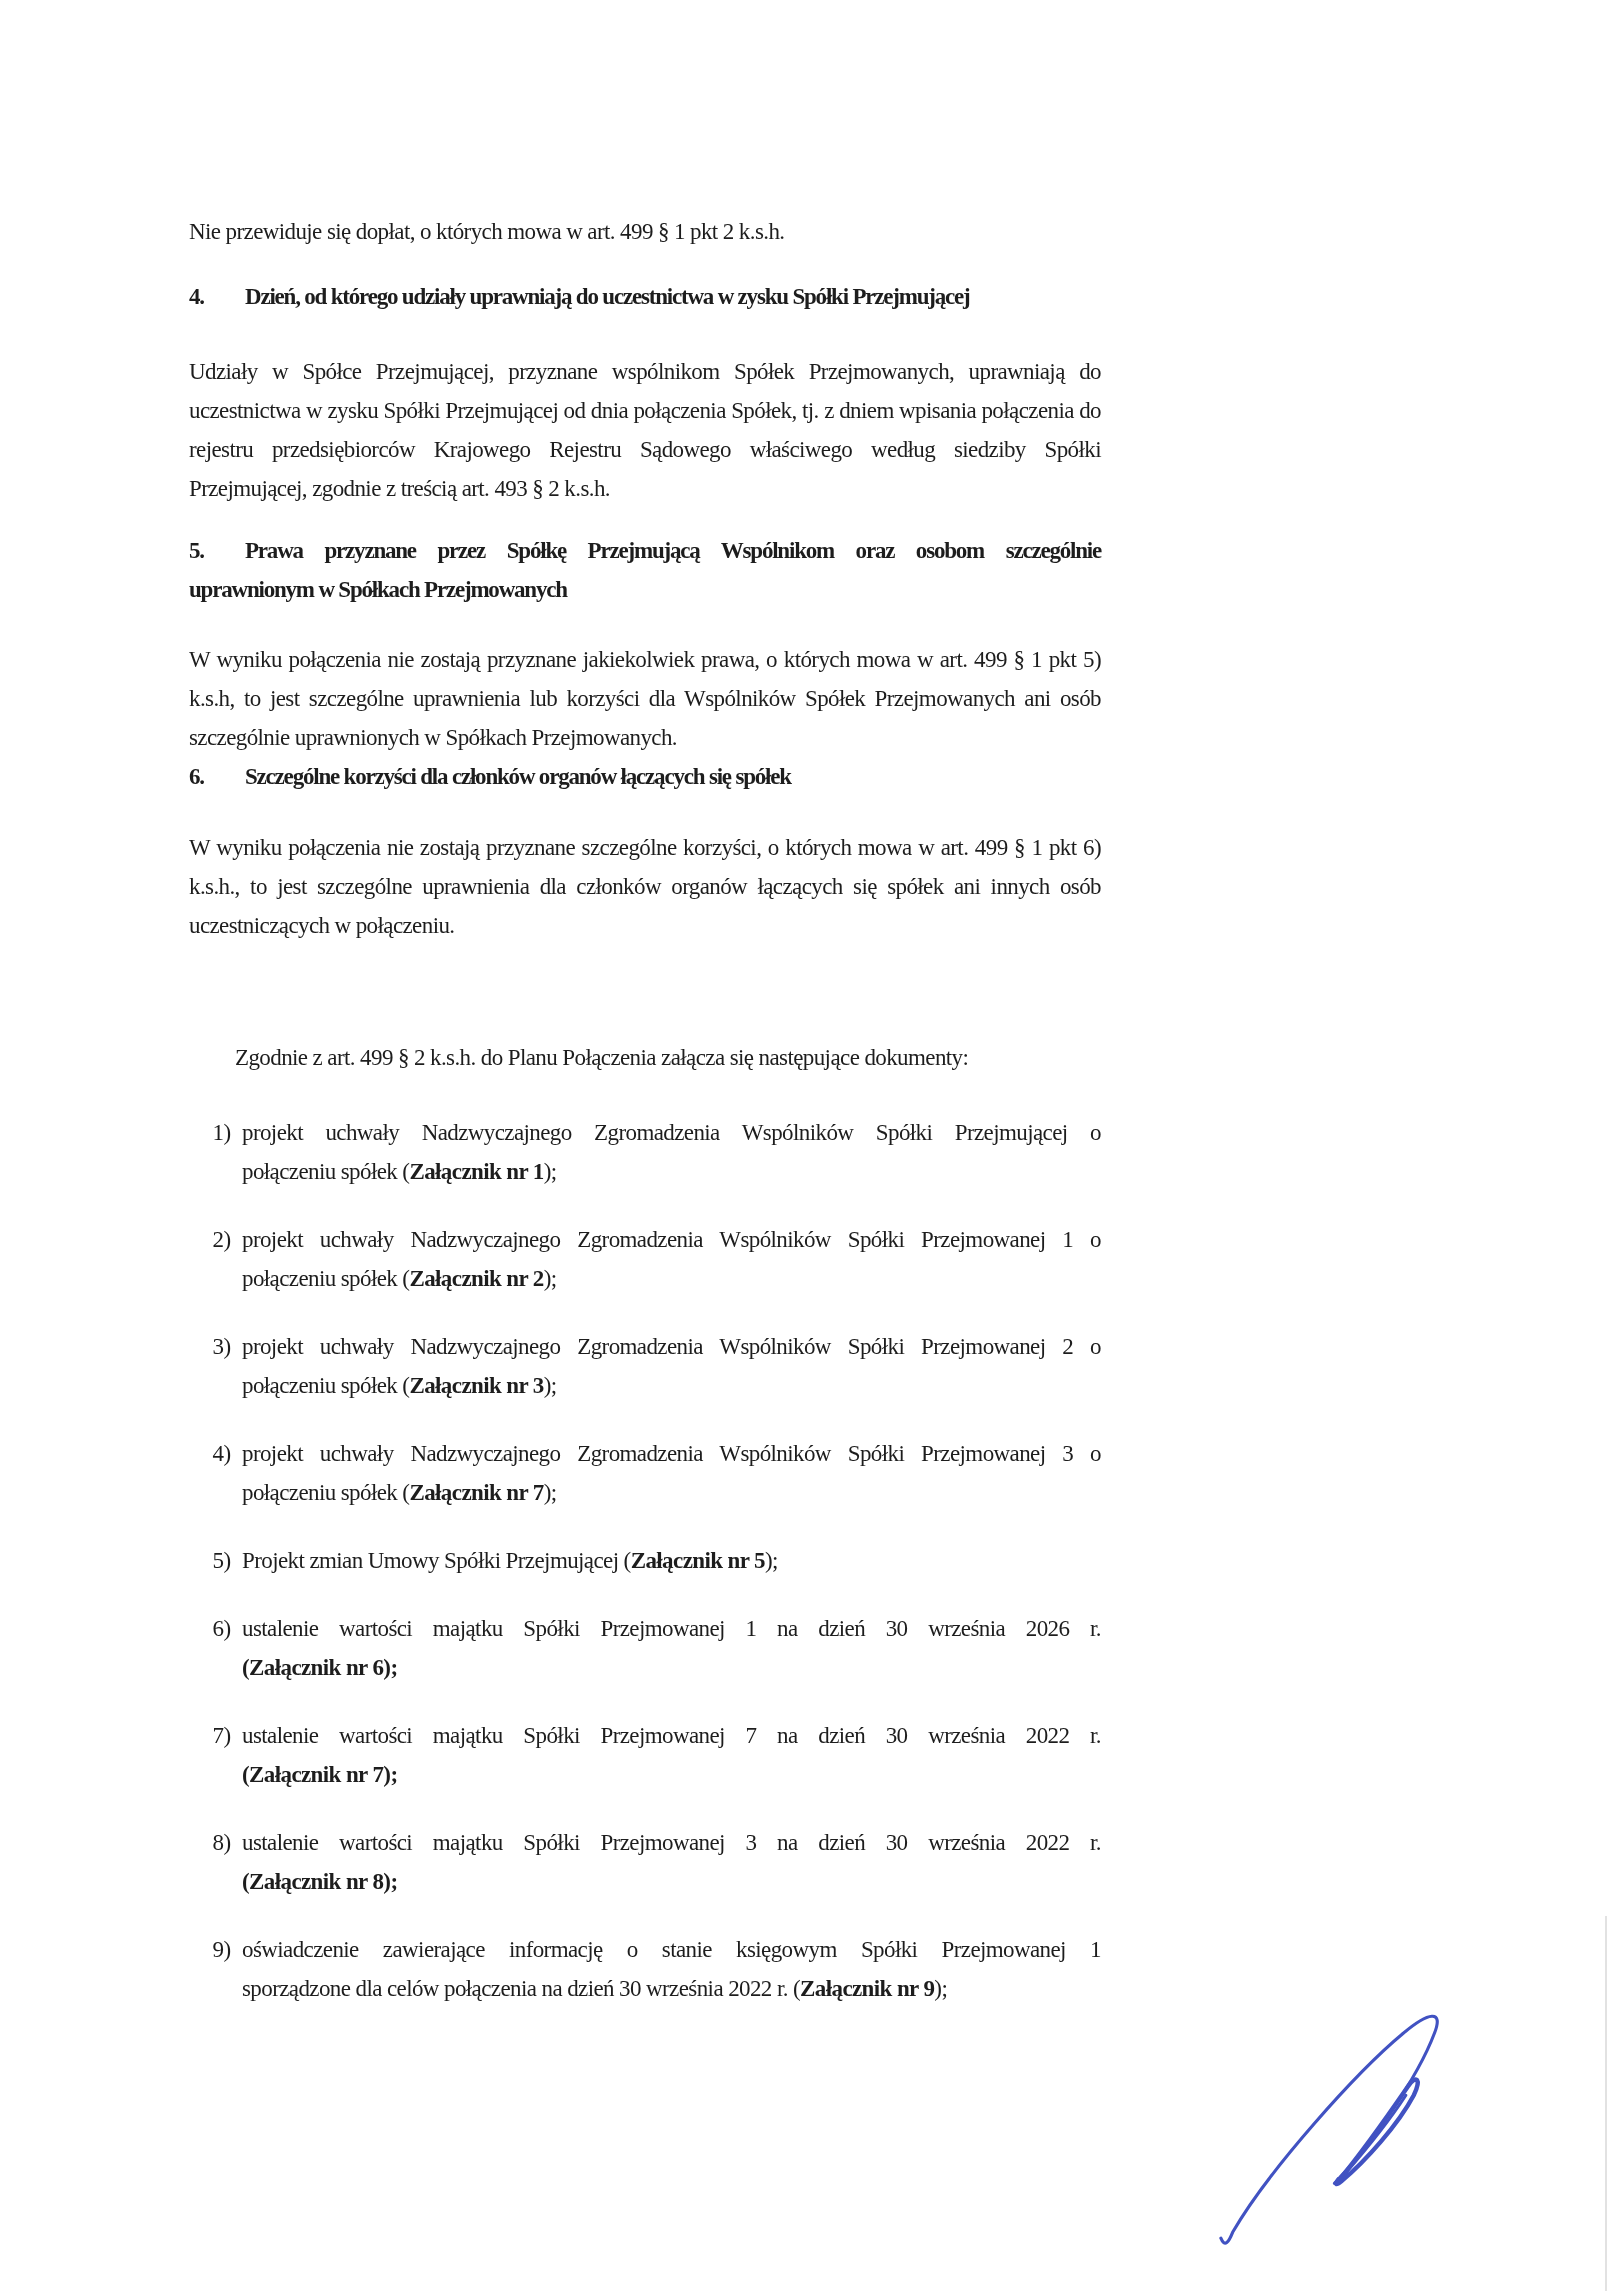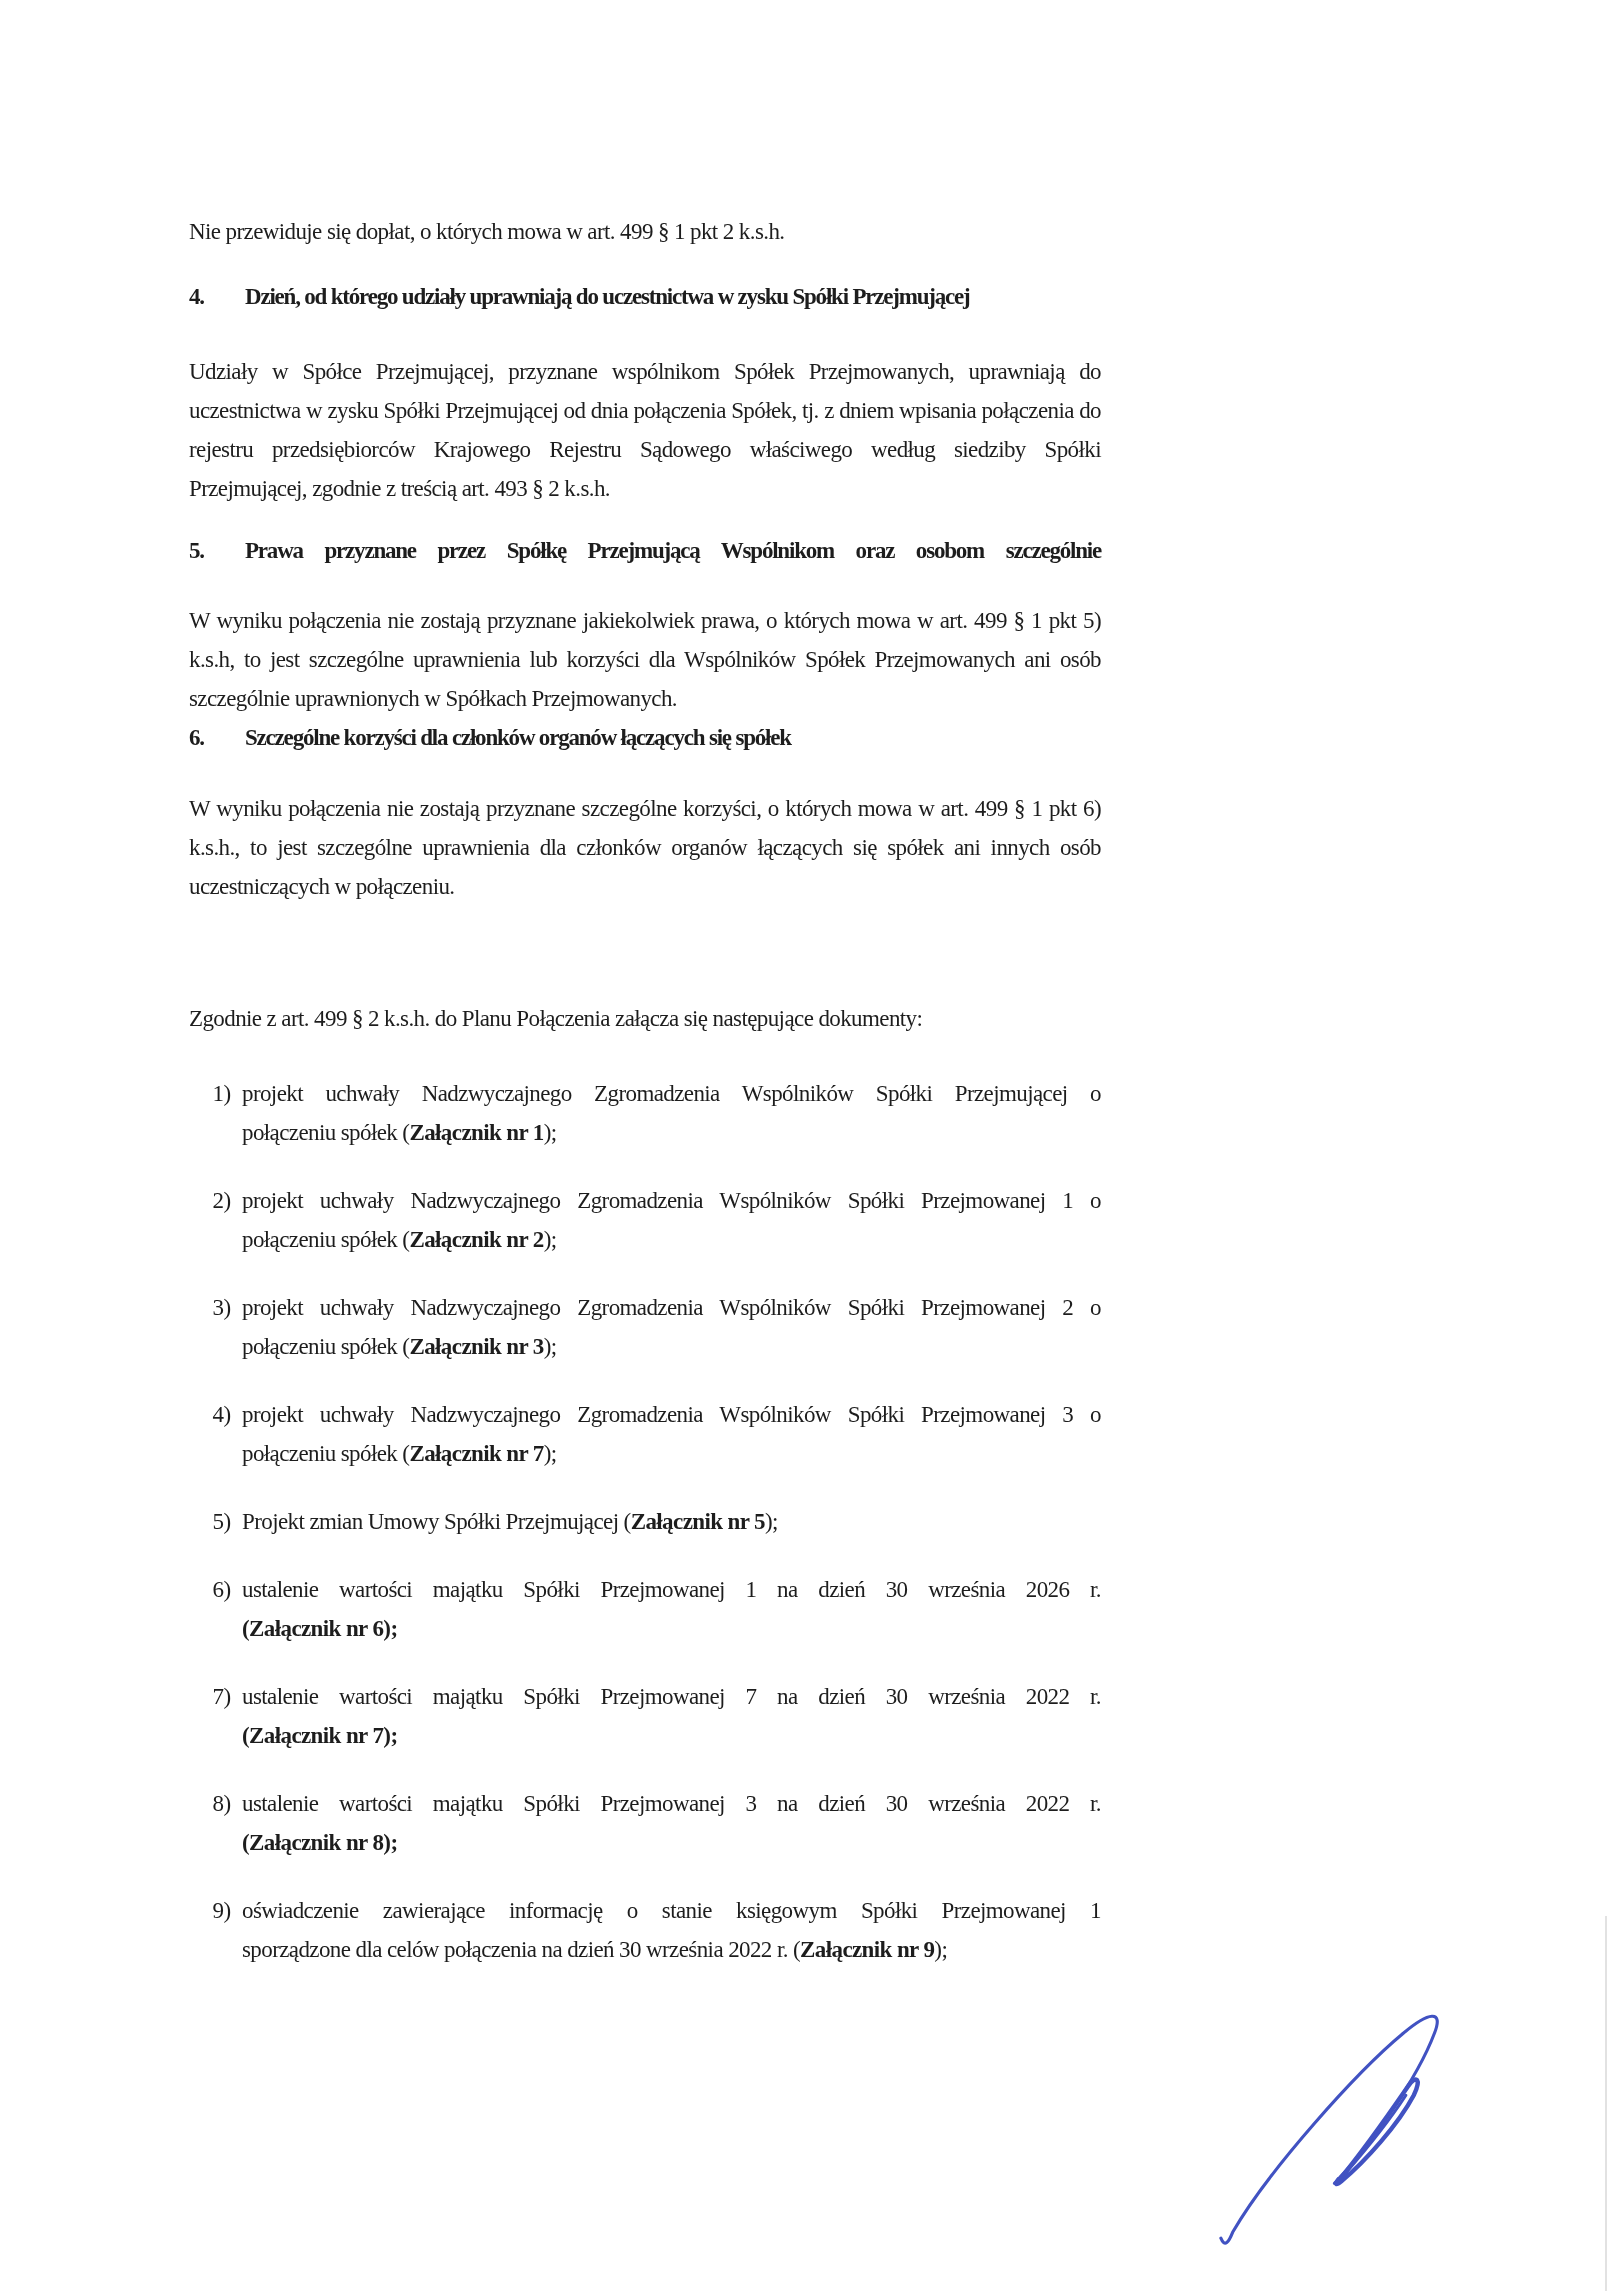--- a/index.html
+++ b/index.html
@@ -38,21 +38,21 @@
   .stretch {
     text-align: justify;
     text-align-last: justify;
   }
   .m-h4   { margin-top: 26px; }
   .m-p4   { margin-top: 36px; }
   .m-h5   { margin-top: 22.5px; }
   .m-p5   { margin-top: 31px; }
   .m-h6   { }
   .m-p6   { margin-top: 32px; }
-  .m-zg   { margin-top: 93px; }
+  .m-zg   { margin-top: 93px; margin-left: 46px; }
   .m-list { margin-top: 36px; }
   .att-list { }
   .att-item {
     position: relative;
     padding-left: 53px;
   }
   .att-item + .att-item { margin-top: 29px; }
   .att-marker {
     position: absolute;
     left: 23.5px;
@@ -85,20 +85,21 @@
 
     <div class="heading nowrap m-h4">
       <span class="h-num">4.</span><span class="h-text">Dzień, od którego udziały uprawniają do uczestnictwa w zysku Spółki Przejmującej</span>
     </div>
     <p class="body-par m-p4">Udziały w Spółce Przejmującej, przyznane wspólnikom Spółek Przejmowanych, uprawniają do uczestnictwa w zysku Spółki Przejmującej od dnia połączenia Spółek, tj. z dniem wpisania połączenia do rejestru przedsiębiorców Krajowego Rejestru Sądowego właściwego według siedziby Spółki Przejmującej, zgodnie z treścią art. 493 § 2 k.s.h.</p>
 
     <div class="heading m-h5">
       <div class="stretch">
         <span class="h-num">5.</span><span>Prawa przyznane przez Spółkę Przejmującą Wspólnikom oraz osobom szczególnie</span>
       </div>
+      <div>uprawnionym w Spółkach Przejmowanych</div>
     </div>
     <p class="body-par m-p5">W wyniku połączenia nie zostają przyznane jakiekolwiek prawa, o których mowa w art. 499 § 1 pkt 5) k.s.h, to jest szczególne uprawnienia lub korzyści dla Wspólników Spółek Przejmowanych ani osób szczególnie uprawnionych w Spółkach Przejmowanych.</p>
 
     <div class="heading nowrap m-h6">
       <span class="h-num">6.</span><span class="h-text">Szczególne korzyści dla członków organów łączących się spółek</span>
     </div>
     <p class="body-par m-p6">W wyniku połączenia nie zostają przyznane szczególne korzyści, o których mowa w art. 499 § 1 pkt 6) k.s.h., to jest szczególne uprawnienia dla członków organów łączących się spółek ani innych osób uczestniczących w połączeniu.</p>
 
     <div class="line-plain nowrap m-zg">Zgodnie z art. 499 § 2 k.s.h. do Planu Połączenia załącza się następujące dokumenty:</div>
 

